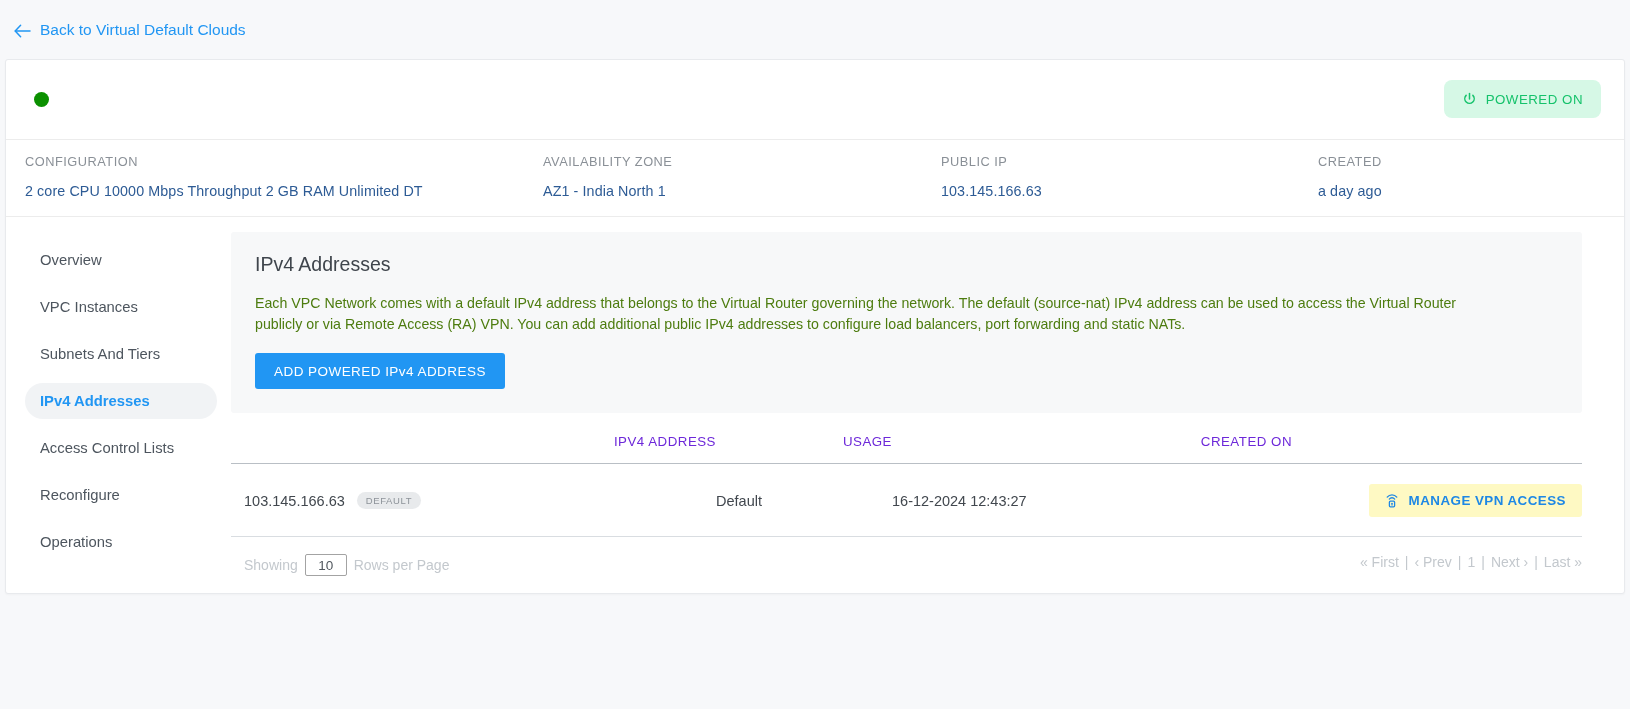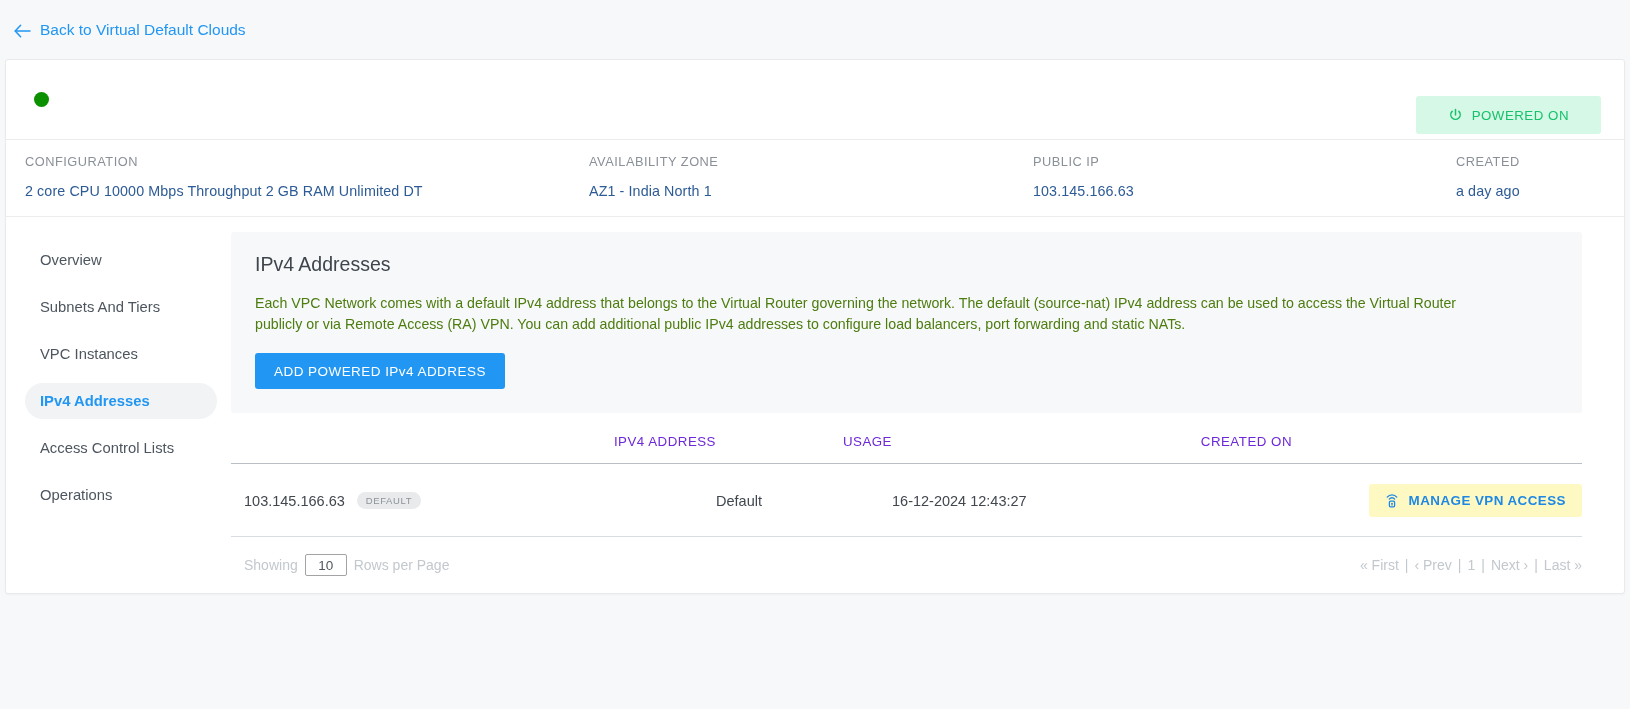--- a/index.html
+++ b/index.html
@@ -77,44 +77,43 @@
   .vm-title {
     font-size: 25.5px;
     color: #5a6067;
     font-weight: 400;
     letter-spacing: 0.1px;
     white-space: nowrap;
   }
   .power-badge {
     position: absolute;
     right: 23px;
-    top: 36px;
+    top: 20px;
     height: 38px;
     background: #d6f8e6;
-    border-radius: 3px;
+    border-radius: 8px;
     display: inline-flex;
     align-items: center;
     gap: 9px;
-    padding: 0 32px;
+    padding: 0 18px;
     color: #15c26b;
     font-size: 13.3px;
     letter-spacing: 0.5px;
     cursor: pointer;
   }
   .power-badge svg { display: block; }
 
   
   .meta-strip {
     border-top: 1px solid #ececec;
     border-bottom: 1px solid #ececec;
     height: 78px;
     display: flex;
     align-items: flex-start;
     padding-top: 14px;
-    gap: 46px;
   }
   .meta-col { flex: 0 0 auto; }
   .meta-col:nth-child(1) { width: 537px; padding-left: 19px; }
   .meta-col:nth-child(2) { width: 398px; }
   .meta-col:nth-child(3) { width: 377px; }
   .meta-col:nth-child(4) { width: 280px; }
   .meta-label {
     font-size: 12.8px;
     color: #8a9097;
     letter-spacing: 0.5px;
@@ -253,21 +252,21 @@
     border-radius: 3px;
     cursor: pointer;
     font-family: "Liberation Sans", sans-serif;
     font-weight: bold;
   }
   .vpn-btn svg { display: block; }
 
   
   .tbl-footer {
     display: flex;
-    align-items: center;
+    align-items: flex-start;
     justify-content: space-between;
     padding: 17px 0 0 13px;
     color: #c3c8cd;
     font-size: 14px;
   }
   .rows-left { display: flex; align-items: center; gap: 7px; }
   .rows-input {
     width: 42px;
     height: 22px;
     border: 1px solid #a3a3a3;
@@ -333,30 +332,33 @@
       </div>
     </div>
 
     <div class="body-row">
 
       <div class="sidebar">
         <div class="nav-item">
           <span>Overview</span>
         </div>
         <div class="nav-item">
+          <span>VPC Instances</span>
+        </div>
+        <div class="nav-item">
           <span>Subnets And Tiers</span>
-        </div>
-        <div class="nav-item">
-          <span>VPC Instances</span>
         </div>
         <div class="nav-item active">
           <span>IPv4 Addresses</span>
         </div>
         <div class="nav-item">
           <span>Access Control Lists</span>
+        </div>
+        <div class="nav-item">
+          <span>Reconfigure</span>
         </div>
         <div class="nav-item">
           <span>Operations</span>
         </div>
       </div>
 
       <div class="content">
 
         <div class="info-panel">
           <div class="panel-title">IPv4 Addresses</div>

